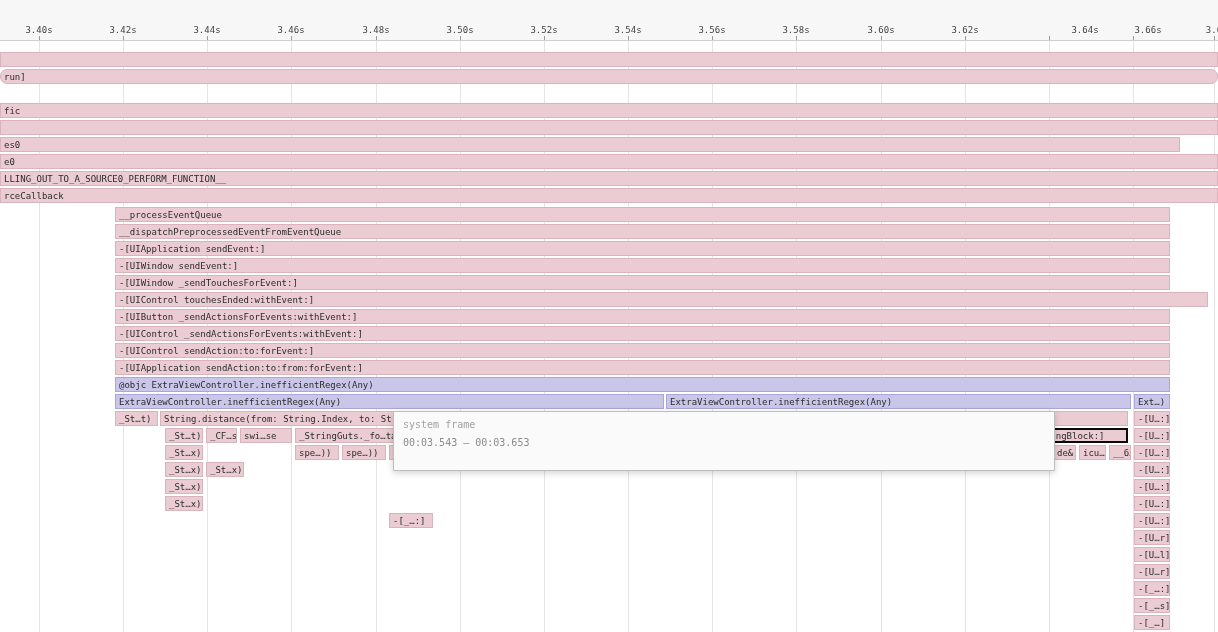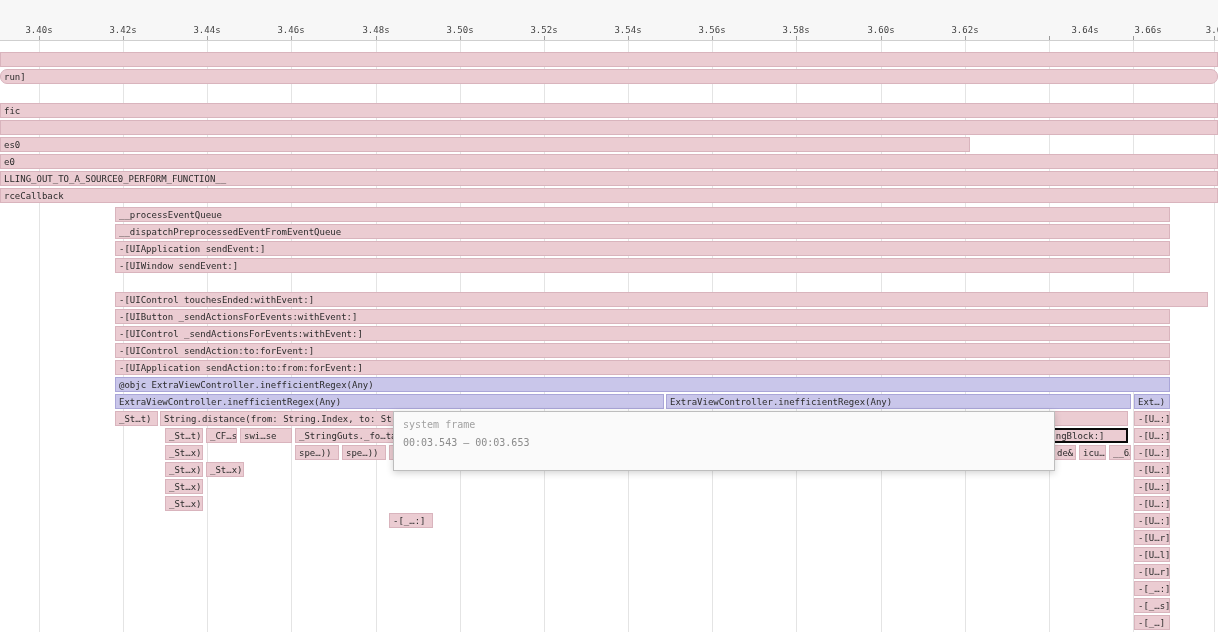--- a/index.html
+++ b/index.html
@@ -101,28 +101,29 @@
     <div class="gridline" style="left: 796px;"></div>
     <div class="gridline" style="left: 881px;"></div>
     <div class="gridline" style="left: 965px;"></div>
     <div class="gridline" style="left: 1049px;"></div>
     <div class="gridline" style="left: 1133px;"></div>
     <div class="gridline" style="left: 1214px;"></div>
     <div class="bar system" style="left: 0px; top: 11px; width: 1218px; height: 15px;"><span></span></div>
     <div class="bar system" style="left: 0px; top: 28px; width: 1218px; height: 15px; border-radius: 7px;"><span>run]</span></div>
     <div class="bar system" style="left: 0px; top: 62px; width: 1218px; height: 15px;"><span>fic</span></div>
     <div class="bar system" style="left: 0px; top: 79px; width: 1218px; height: 15px;"><span></span></div>
-    <div class="bar system" style="left: 0px; top: 96px; width: 970px; height: 15px;"><span>es0</span></div>
+    <div class="bar system" style="left: 0px; top: 96px; width: 1180px; height: 15px;"><span>es0</span></div>
     <div class="bar system" style="left: 0px; top: 113px; width: 1218px; height: 15px;"><span>e0</span></div>
     <div class="bar system" style="left: 0px; top: 130px; width: 1218px; height: 15px;"><span>LLING_OUT_TO_A_SOURCE0_PERFORM_FUNCTION__</span></div>
     <div class="bar system" style="left: 0px; top: 147px; width: 1218px; height: 15px;"><span>rceCallback</span></div>
     <div class="bar system" style="left: 115px; top: 166px; width: 1055px; height: 15px;"><span>__processEventQueue</span></div>
     <div class="bar system" style="left: 115px; top: 183px; width: 1055px; height: 15px;"><span>__dispatchPreprocessedEventFromEventQueue</span></div>
     <div class="bar system" style="left: 115px; top: 200px; width: 1055px; height: 15px;"><span>-[UIApplication sendEvent:]</span></div>
     <div class="bar system" style="left: 115px; top: 217px; width: 1055px; height: 15px;"><span>-[UIWindow sendEvent:]</span></div>
+    <div class="bar system" style="left: 115px; top: 234px; width: 1055px; height: 15px;"><span>-[UIWindow _sendTouchesForEvent:]</span></div>
     <div class="bar system" style="left: 115px; top: 251px; width: 1093px; height: 15px;"><span>-[UIControl touchesEnded:withEvent:]</span></div>
     <div class="bar system" style="left: 115px; top: 268px; width: 1055px; height: 15px;"><span>-[UIButton _sendActionsForEvents:withEvent:]</span></div>
     <div class="bar system" style="left: 115px; top: 285px; width: 1055px; height: 15px;"><span>-[UIControl _sendActionsForEvents:withEvent:]</span></div>
     <div class="bar system" style="left: 115px; top: 302px; width: 1055px; height: 15px;"><span>-[UIControl sendAction:to:forEvent:]</span></div>
     <div class="bar system" style="left: 115px; top: 319px; width: 1055px; height: 15px;"><span>-[UIApplication sendAction:to:from:forEvent:]</span></div>
     <div class="bar user" style="left: 115px; top: 336px; width: 1055px; height: 15px;"><span>@objc ExtraViewController.inefficientRegex(Any)</span></div>
     <div class="bar user" style="left: 115px; top: 353px; width: 549px; height: 15px;"><span>ExtraViewController.inefficientRegex(Any)</span></div>
     <div class="bar user" style="left: 666px; top: 353px; width: 465px; height: 15px;"><span>ExtraViewController.inefficientRegex(Any)</span></div>
     <div class="bar user" style="left: 1134px; top: 353px; width: 36px; height: 15px;"><span>Ext…)</span></div>
     <div class="bar system" style="left: 115px; top: 370px; width: 43px; height: 15px;"><span>_St…t)</span></div>

